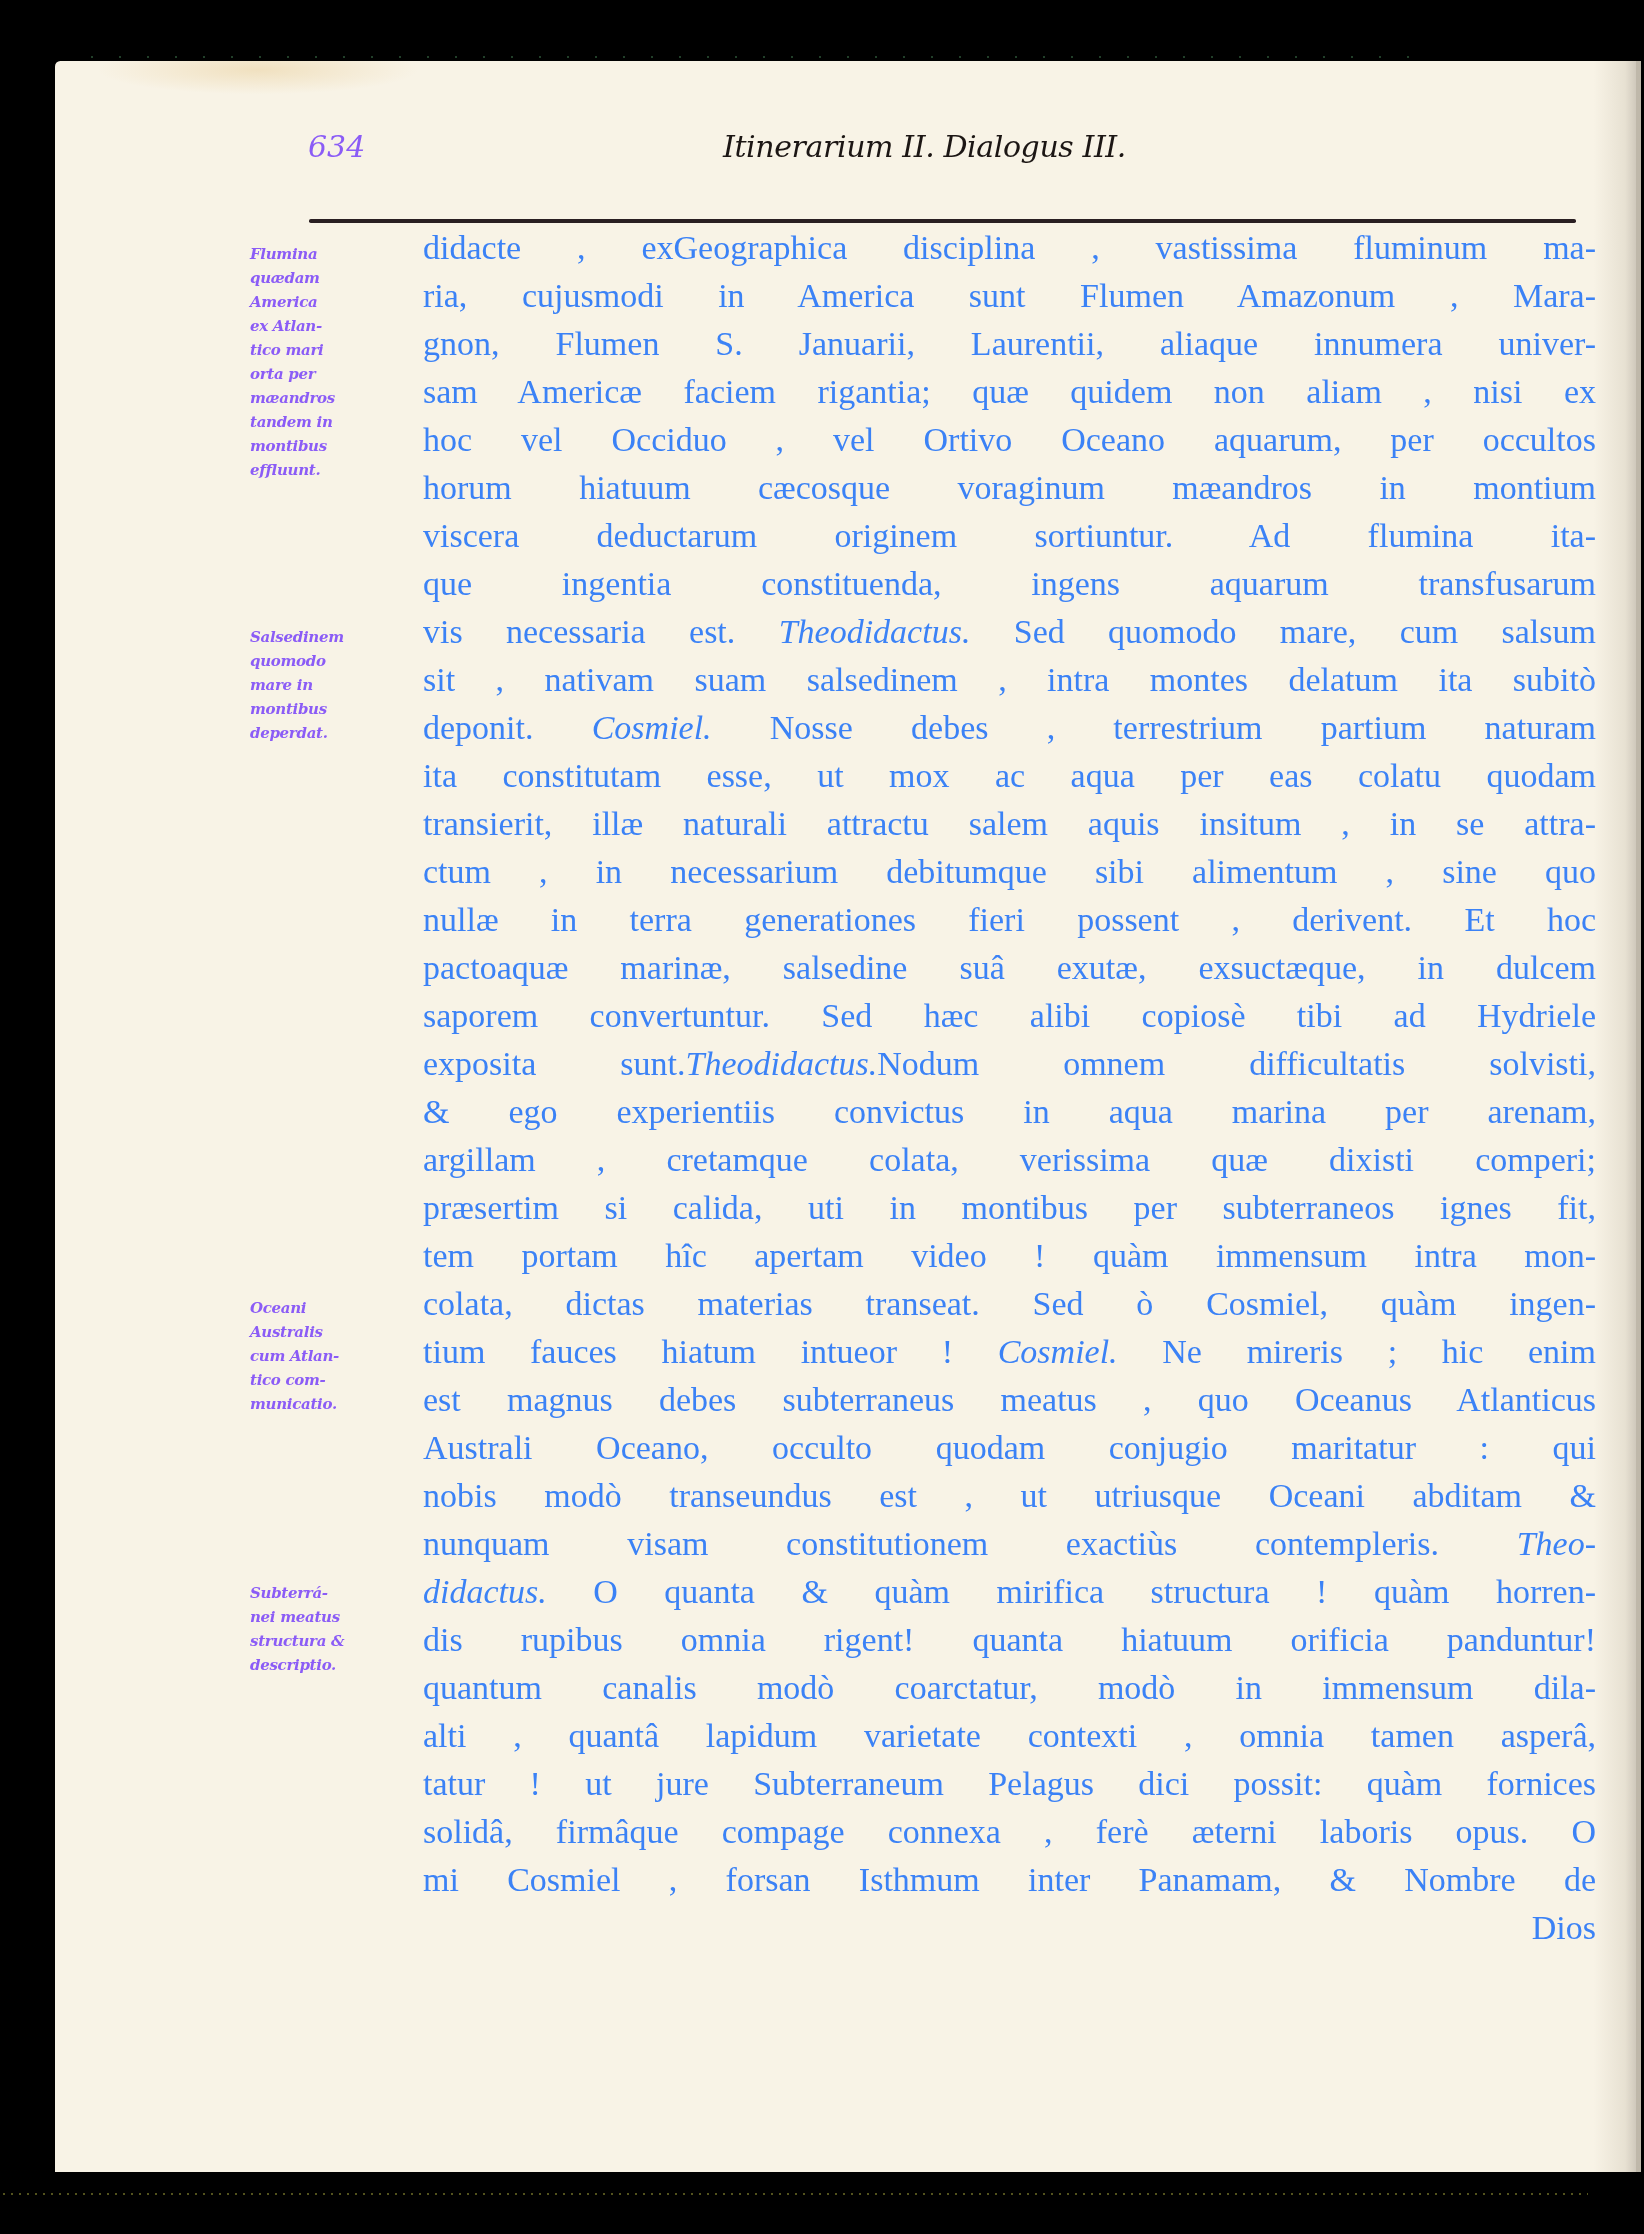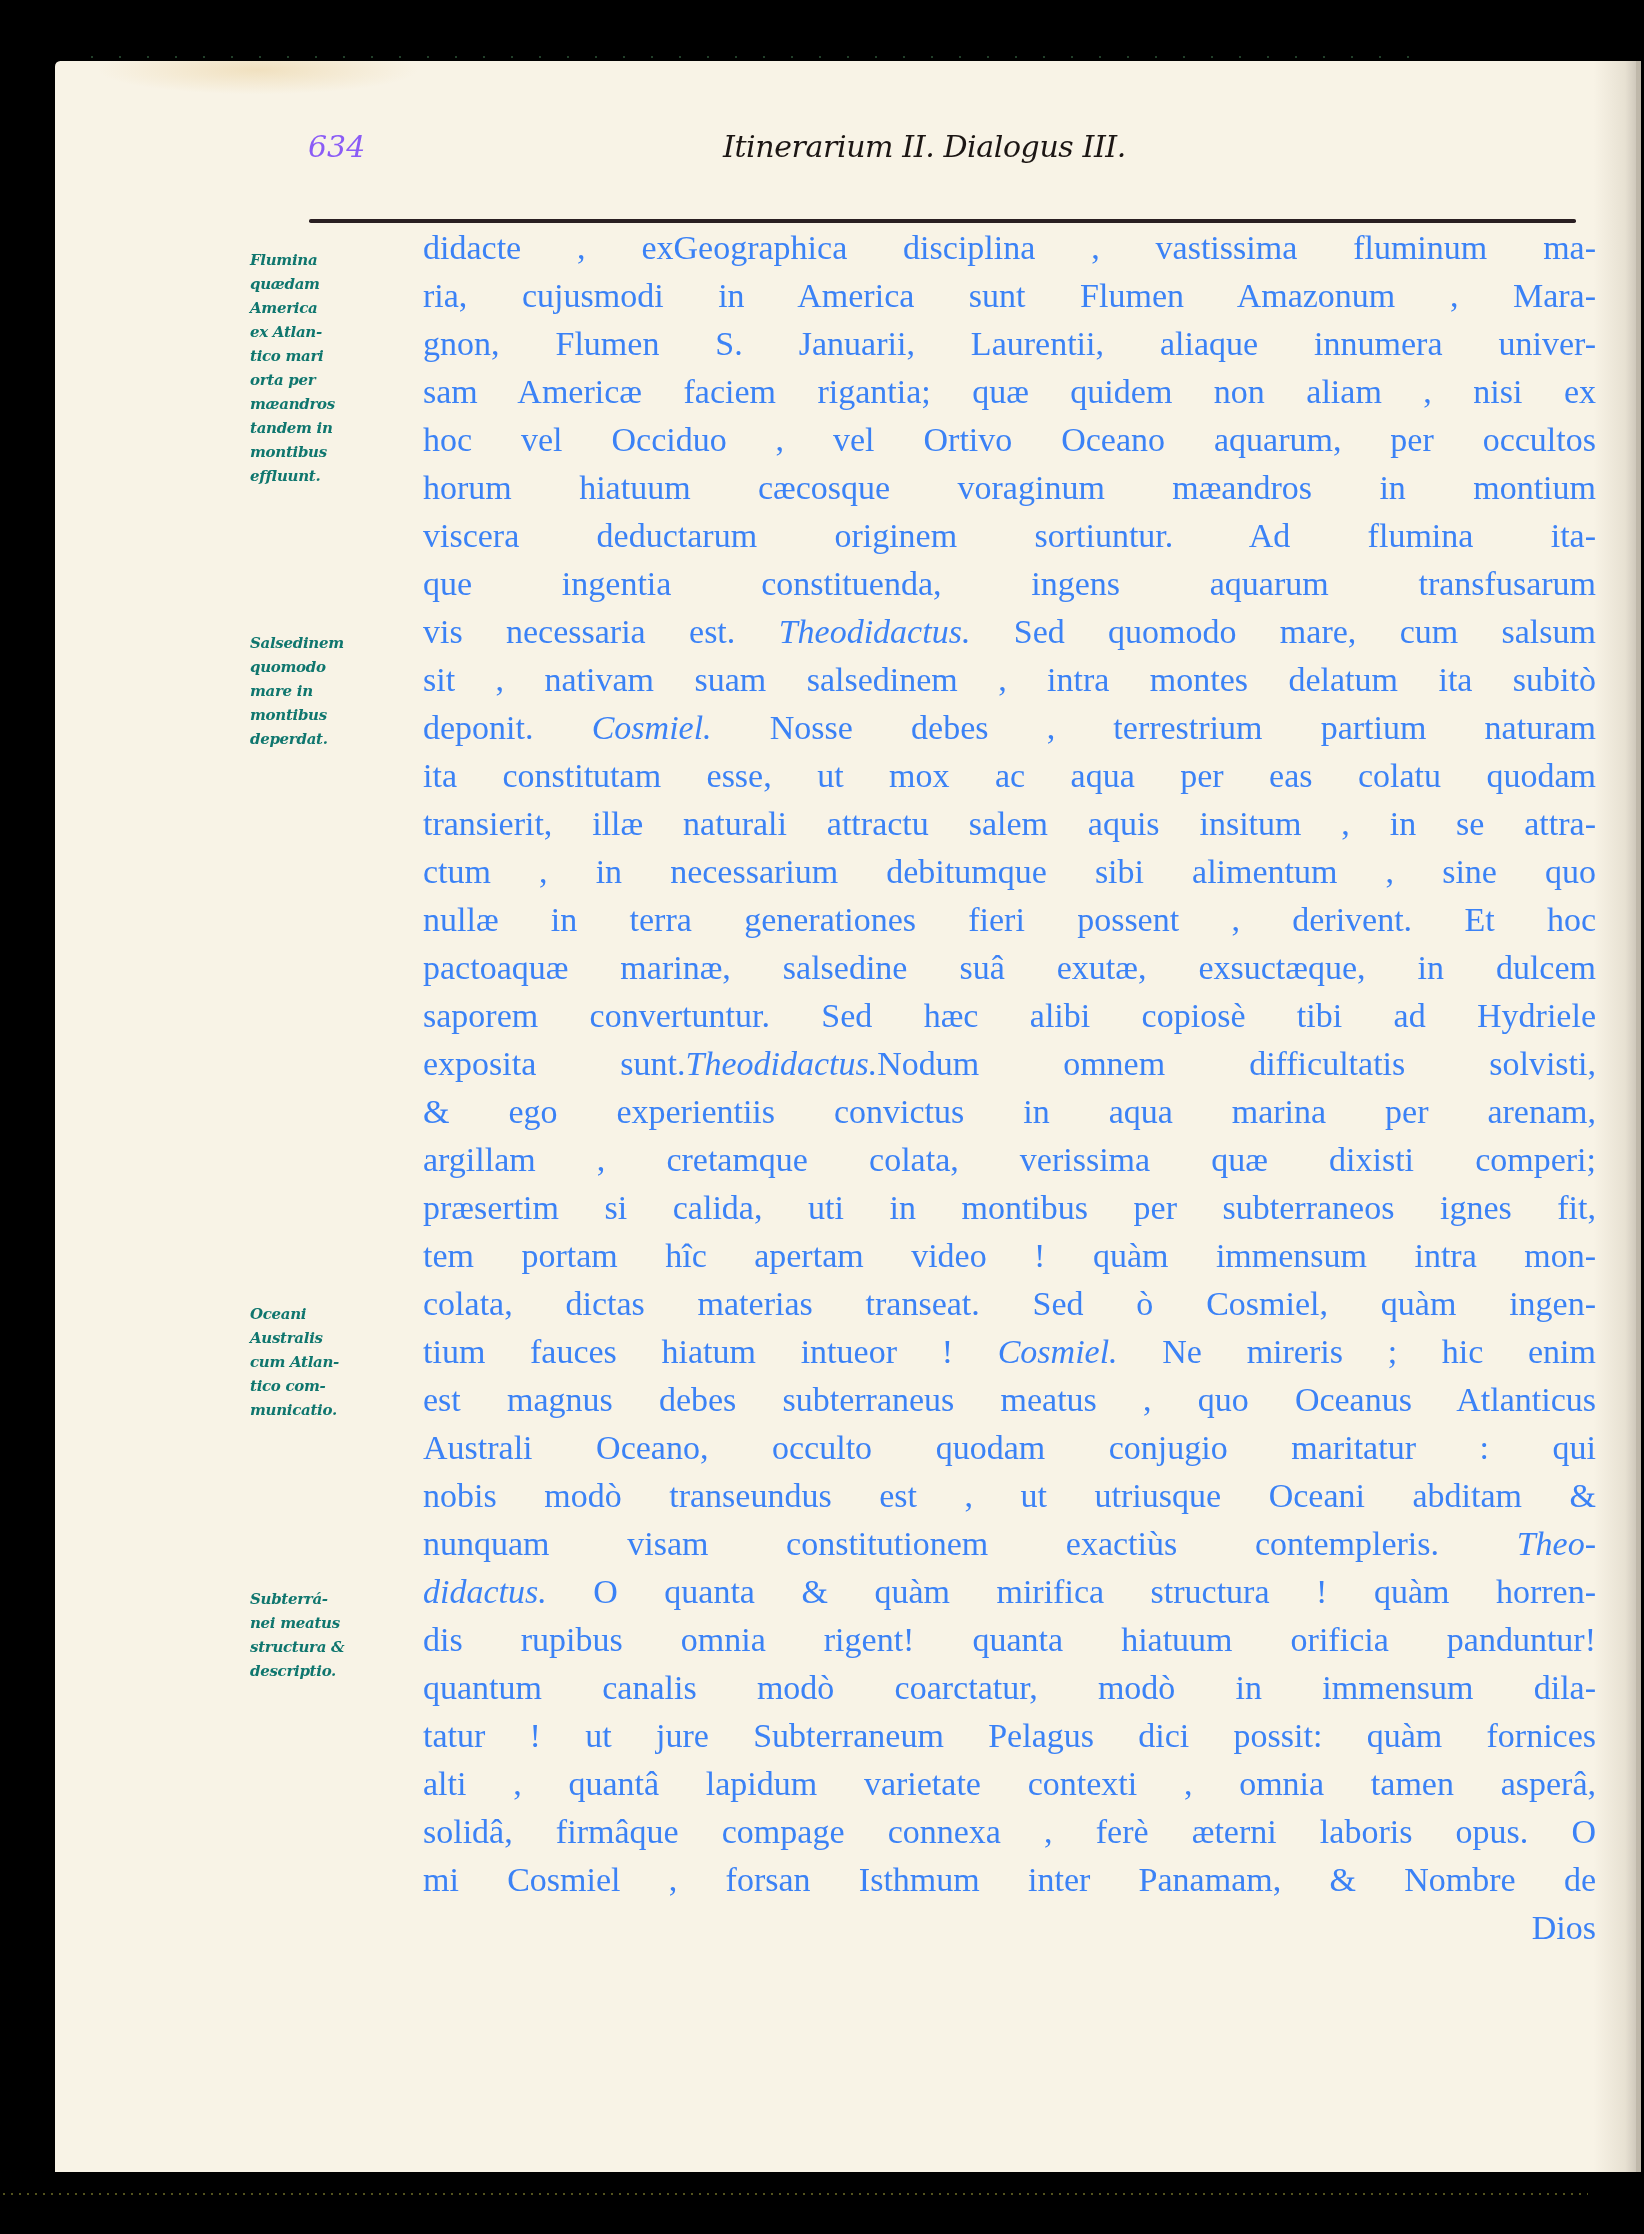--- a/index.html
+++ b/index.html
@@ -93,22 +93,21 @@
     }
     .marginal {
       position: absolute;
       left: 250px;
       width: 159px;
       font-family: "DejaVu Serif", serif;
       font-style: italic;
       font-weight: bold;
       font-size: 15px;
       line-height: 24px;
-      color: #0f766e;
-      margin-top: 6px;
+      color: #8b5cf6;
     }
     .marginal div {
       white-space: nowrap;
       letter-spacing: -0.3px;
     }
     .m1 { top: 242px; }
     .m2 { top: 625px; }
     .m3 { top: 1296px; }
     .m4 { top: 1581px; }
     .dots-bottom {
@@ -208,21 +207,21 @@
     <div class="line"><span>tem portam hîc apertam video ! quàm immensum intra mon-</span></div>
     <div class="line"><span>colata, dictas materias transeat. Sed ò Cosmiel, quàm ingen-</span></div>
     <div class="line"><span>tium fauces hiatum intueor ! </span><i>Cosmiel.</i><span> Ne mireris ; hic enim</span></div>
     <div class="line"><span>est magnus debes subterraneus meatus , quo Oceanus Atlanticus</span></div>
     <div class="line"><span>Australi Oceano, occulto quodam conjugio maritatur : qui</span></div>
     <div class="line"><span>nobis modò transeundus est , ut utriusque Oceani abditam &amp;</span></div>
     <div class="line"><span>nunquam visam constitutionem exactiùs contempleris. </span><i>Theo-</i></div>
     <div class="line"><i>didactus.</i><span> O quanta &amp; quàm mirifica structura ! quàm horren-</span></div>
     <div class="line"><span>dis rupibus omnia rigent! quanta hiatuum orificia panduntur!</span></div>
     <div class="line"><span>quantum canalis modò coarctatur, modò in immensum dila-</span></div>
+    <div class="line"><span>alti , quantâ lapidum varietate contexti , omnia tamen asperâ,</span></div>
     <div class="line"><span>tatur ! ut jure Subterraneum Pelagus dici possit: quàm fornices</span></div>
-    <div class="line"><span>alti , quantâ lapidum varietate contexti , omnia tamen asperâ,</span></div>
     <div class="line"><span>solidâ, firmâque compage connexa , ferè æterni laboris opus. O</span></div>
     <div class="line"><span>mi Cosmiel , forsan Isthmum inter Panamam, &amp; Nombre de</span></div>
     <div class="line last" id="catchword"><span>Dios</span></div>
 </div>
 
 <div class="dots-bottom"></div>
 
 
 </body></html>

